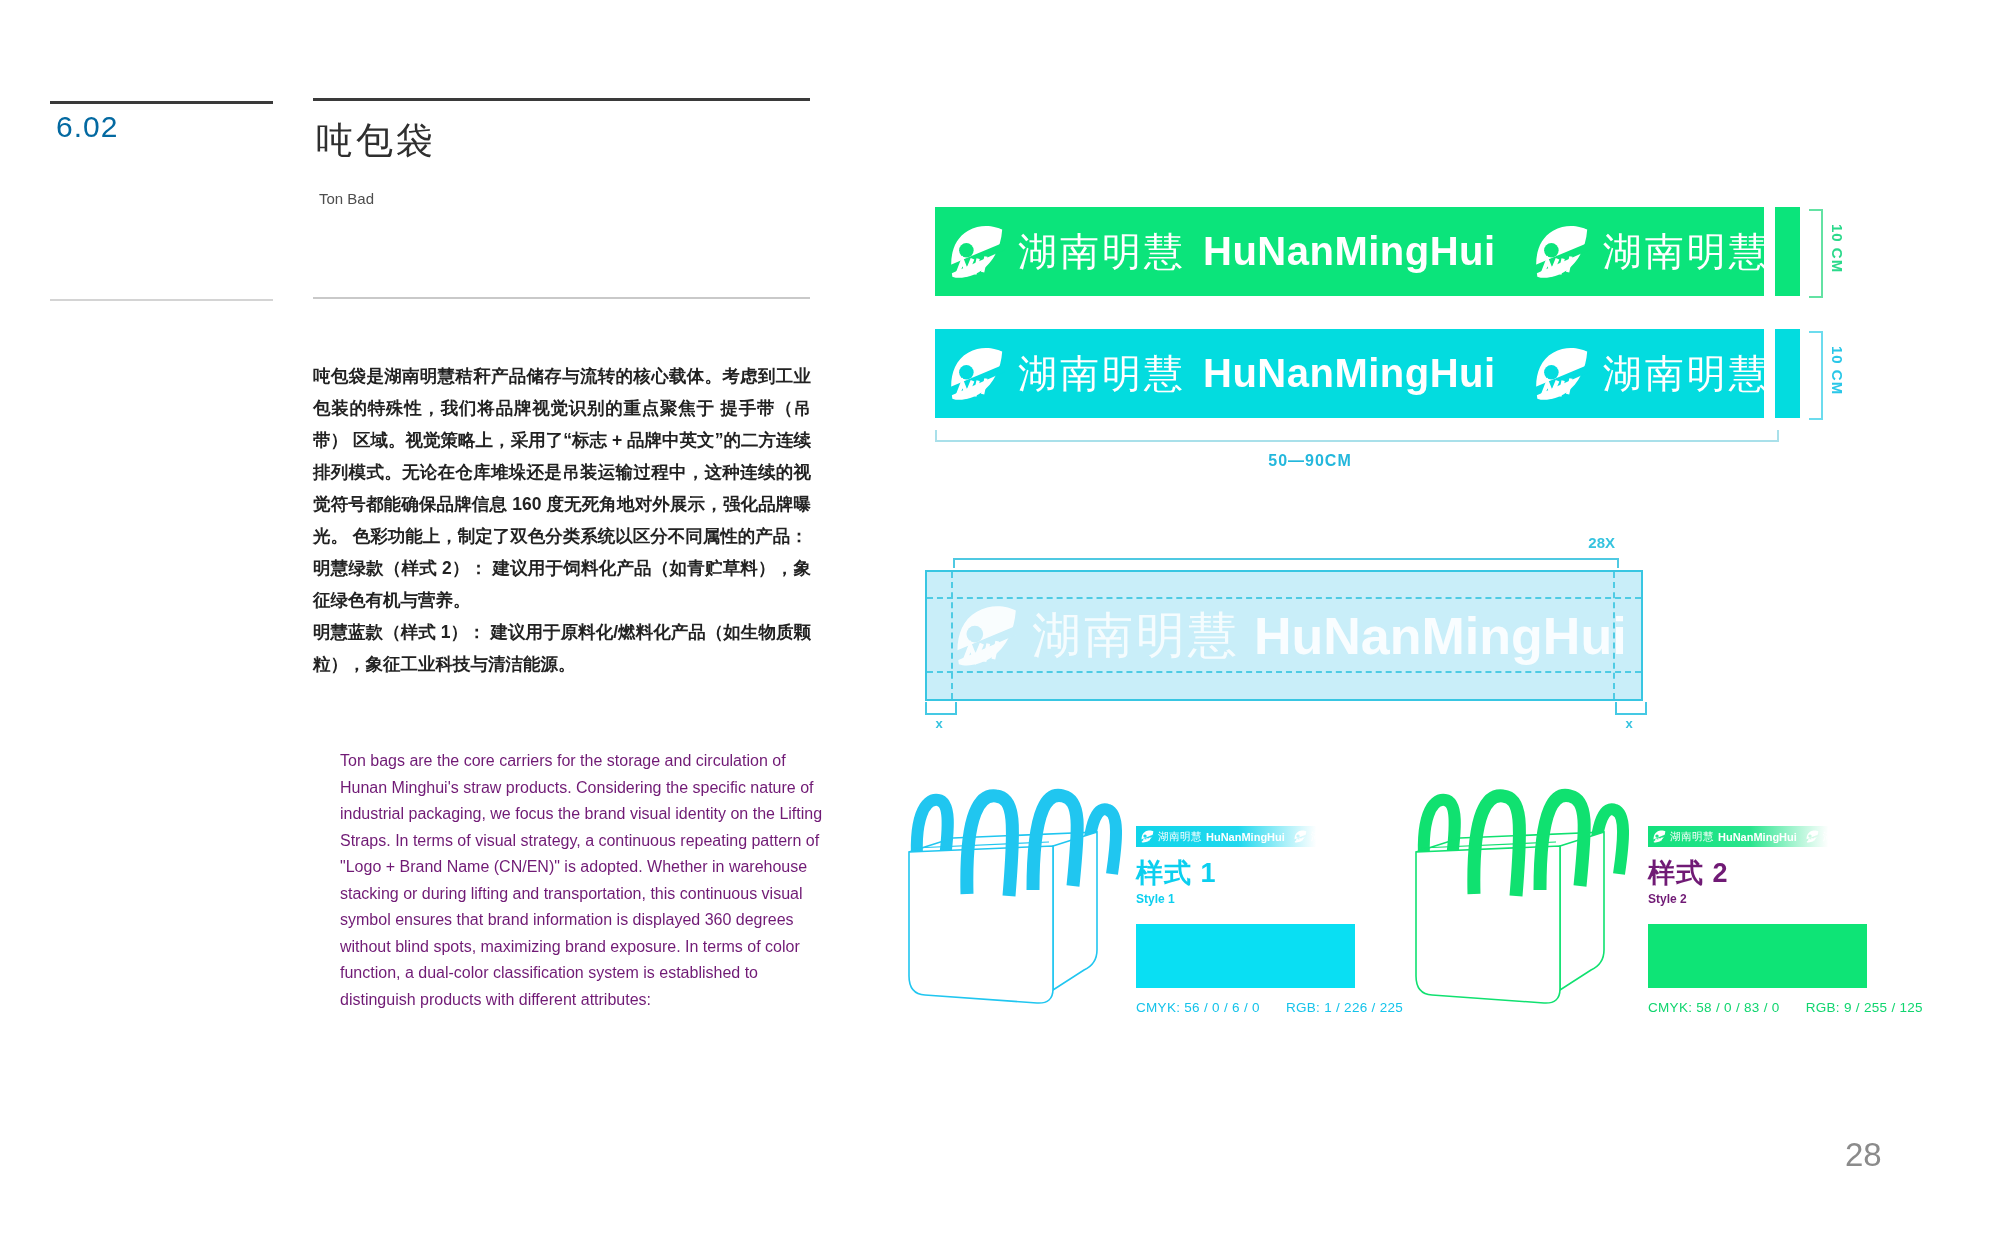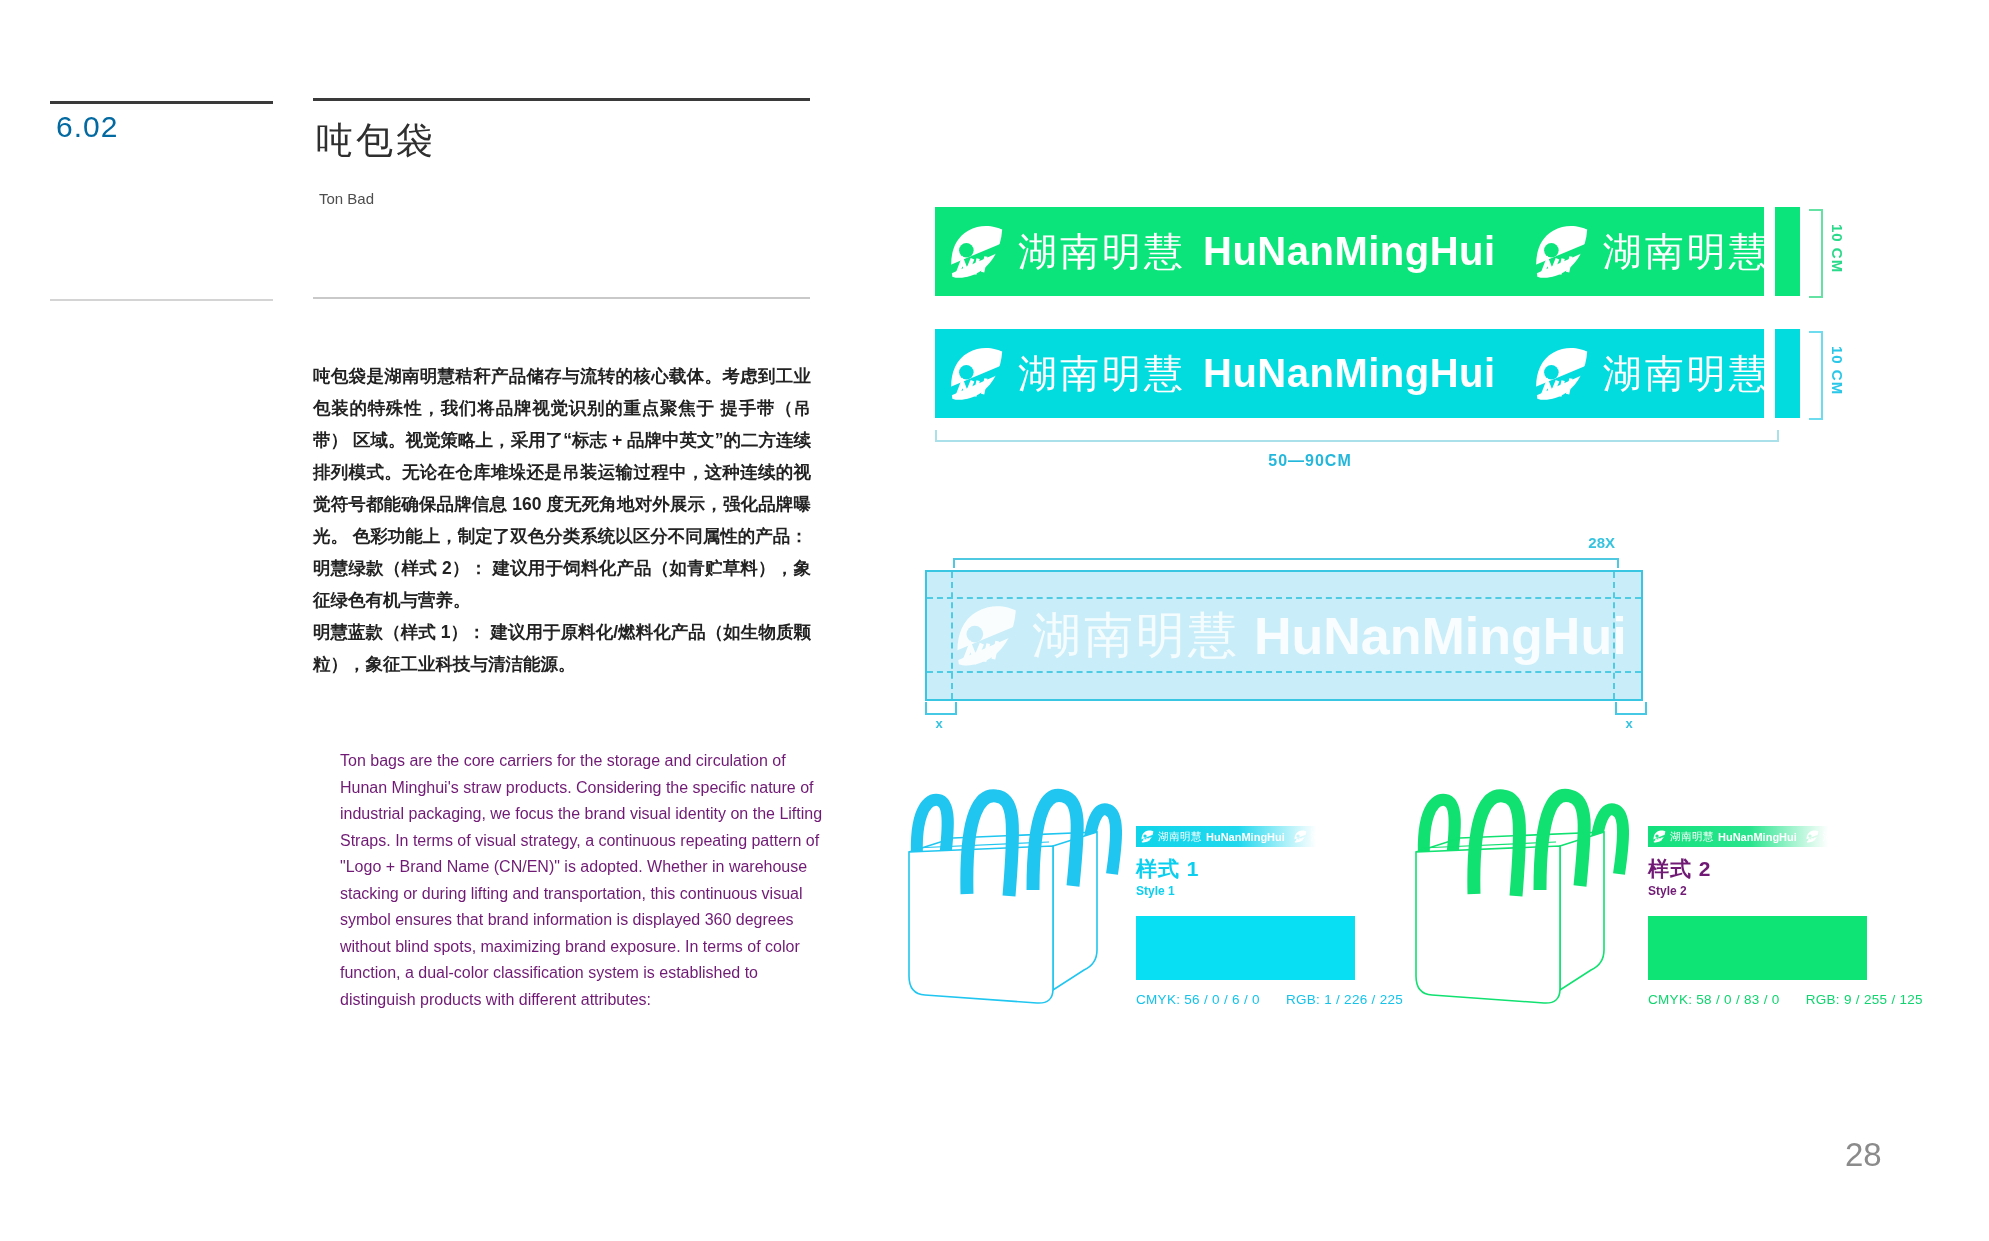--- a/index.html
+++ b/index.html
@@ -72,21 +72,21 @@
   .mini-banner{position:relative;width:186px;height:21px;overflow:hidden;display:flex;
       align-items:center;white-space:nowrap;padding-left:5px;box-sizing:border-box;}
   #panel-1 .mini-banner{background:linear-gradient(90deg,#10d4e9,#2edbf2);--cut:#18d6ec;}
   #panel-2 .mini-banner{background:linear-gradient(90deg,#12e07c,#3be89a);--cut:#1ce284;}
   .mini-banner .fade{position:absolute;right:0;top:0;bottom:0;width:100%;
       background:linear-gradient(90deg,rgba(255,255,255,0) 55%,#ffffff 97%);}
   .mini-unit{display:inline-flex;align-items:center;margin-right:9px;flex:none;}
   .mini-unit .icon{width:13px;height:13px;margin-right:4px;flex:none;}
   .mini-cn{font-size:10.5px;color:#fff;margin-right:4px;letter-spacing:.5px;}
   .mini-en{font-size:11px;color:#fff;font-weight:bold;}
-  .style-title{margin-top:8px;font-size:21px;font-weight:bold;letter-spacing:1px;}
+  .style-title{margin-top:8px;font-size:27px;font-weight:bold;letter-spacing:1px;}
   .style-sub{margin-top:1px;font-size:12px;font-weight:bold;}
   #panel-1 .style-title,#panel-1 .style-sub{color:#0bcfef;}
   #panel-2 .style-title,#panel-2 .style-sub{color:#701a75;}
   .swatch{margin-top:18px;width:219px;height:64px;}
   #swatch-1{background:#09dff3;} #swatch-2{background:#0ee476;}
   .values{margin-top:12px;font-size:13.5px;letter-spacing:.3px;white-space:nowrap;}
   #panel-1 .values{color:#15c3ea;} #panel-2 .values{color:#10d56f;}
   .values .rgb{margin-left:22px;}
   
   #page-number{left:1845px;top:1136px;font-size:33px;color:#8b8b8b;}

